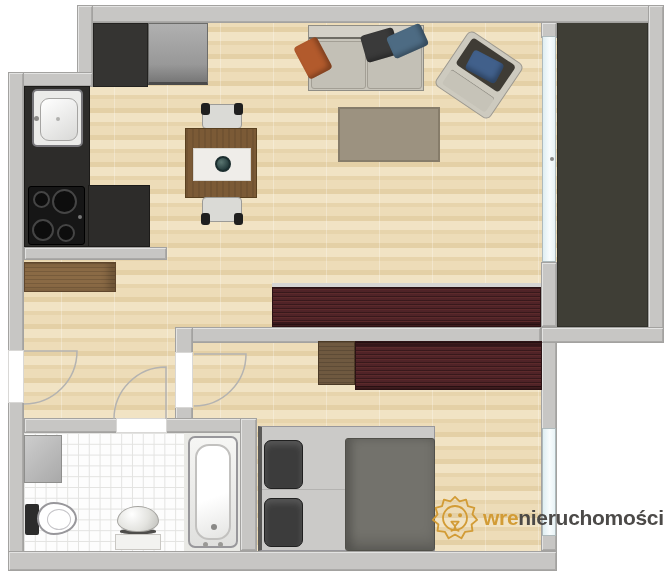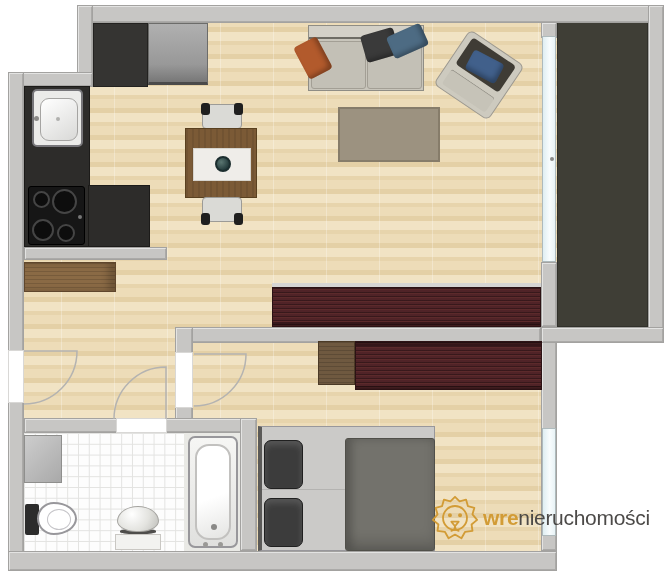--- a/index.html
+++ b/index.html
@@ -78,21 +78,21 @@
   .tubinner{background:linear-gradient(160deg,#ffffff 55%,#e4e4e2);border:2px solid #c2c1bf;border-radius:14px;}
   .dome{background:radial-gradient(circle at 35% 30%, #ffffff, #e3e3df 55%, #bdbdb9);border:1px solid #a5a4a0;
         border-radius:50% 50% 46% 46% / 58% 58% 42% 42%;}
   .domebase{background:#f2f2f0;border:1px solid #c9c7c3;}
   .domerim{background:#4e4d4b;border-radius:40%;}
 
   
   #watermark{display:flex;align-items:center;gap:5px;opacity:.97;}
   #watermark .brand{font-size:21px;letter-spacing:-.3px;white-space:nowrap;}
   #watermark .bold{font-weight:700;color:#d29a32;}
-  #watermark .rest{font-weight:400;color:#474543;}
+  #watermark .rest{font-weight:700;color:#474543;}
 
   svg.overlay{position:absolute;left:0;top:0;pointer-events:none;}
 </style>
 </head>
 <body>
 
 <div id="canvas">
 
   <div class="abs wood" style="left:8px;top:5px;width:549px;height:566px;"></div>
   <div class="abs outside" style="left:0;top:0;width:77px;height:72px;"></div>

